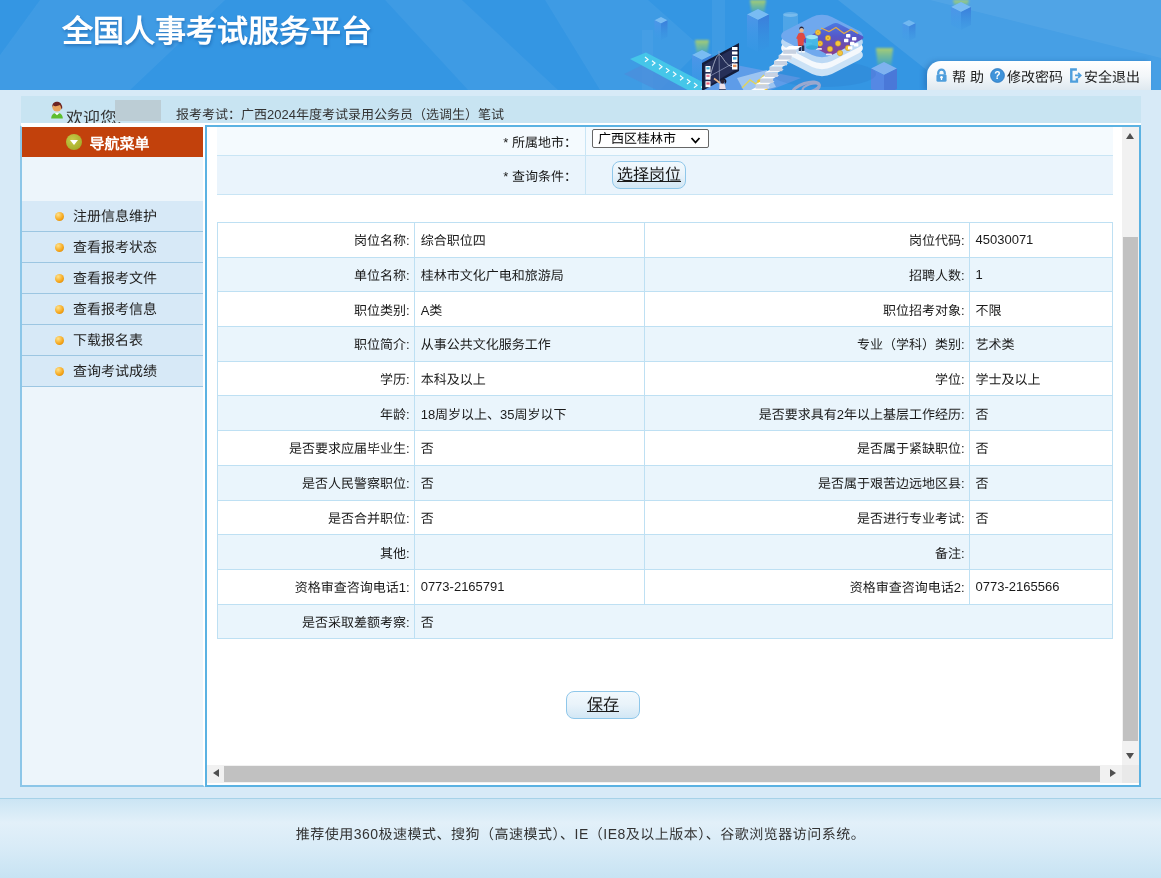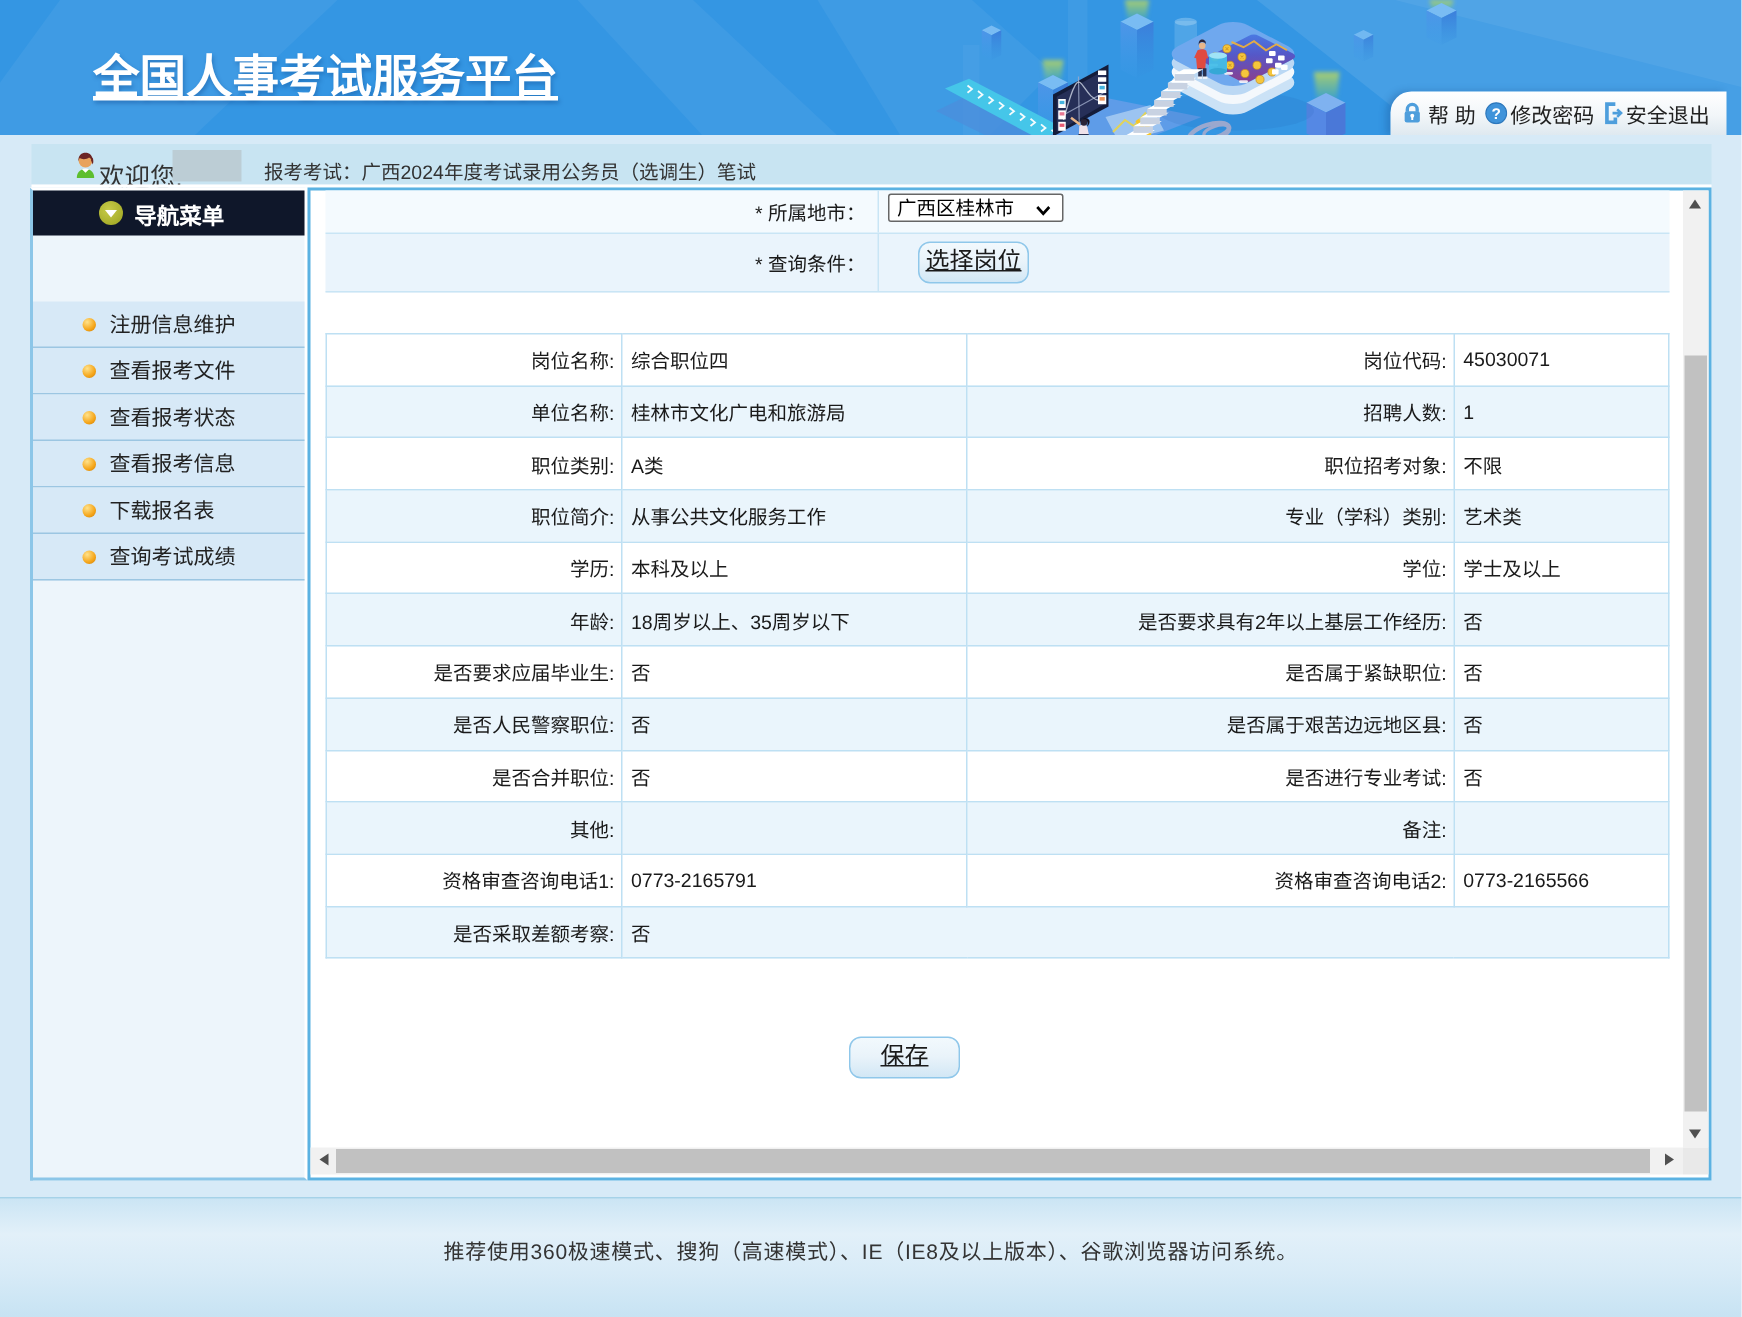--- a/index.html
+++ b/index.html
@@ -1,33 +1,33 @@
 <!DOCTYPE html>
 <html lang="zh-CN"><head>
 <meta charset="utf-8">
 <title>全国人事考试服务平台</title>
 <style>
 * { margin:0; padding:0; box-sizing:border-box; }
 html,body { width:1161px; height:878px; }
 body { position:relative; background:#D7EAF7; font-family:"Liberation Sans",sans-serif; overflow:hidden; }
 #header { position:absolute; left:0; top:0; width:1161px; height:90px; background:#3496E3; overflow:hidden; }
 #hero { position:absolute; left:0; top:0; }
-#title { position:absolute; left:62px; top:26px; font-size:31px; font-weight:bold; color:#fff; letter-spacing:0px; text-shadow:1px 2px 3px rgba(10,60,130,.35);text-decoration:underline; }
+#title { position:absolute; left:62px; top:6px; font-size:31px; font-weight:bold; color:#fff; letter-spacing:0px; text-shadow:1px 2px 3px rgba(10,60,130,.35); }
 #topbar { position:absolute; left:927px; top:61px; width:224px; height:29px; border-radius:14px 0 0 0; background:linear-gradient(180deg,#ffffff 0%,#F2F6F9 55%,#DFE9F0 100%); box-shadow:-3px 0 5px rgba(20,70,130,.28); display:flex; align-items:center; font-size:14px; color:#222; white-space:nowrap; }
 #topbar .ic { display:inline-block; flex:none; }
 #topbar span { display:inline-block; flex:none; }
 #welcome { position:absolute; left:21px; top:96px; width:1120px; height:27px; background:#C8E4F2; font-size:14px; color:#333; }
 #wstrip { position:absolute; left:21px; top:123px; width:1120px; height:2px; background:#fff; }
 #welcome .av { position:absolute; left:29px; top:5px; }
 #welcome .wt { position:absolute; left:45px; top:8px; font-size:17px; }
 #welcome .redact { position:absolute; left:94px; top:4px; width:46px; height:21px; background:#BCCDD5; }
 #welcome .exam { position:absolute; left:155px; top:8px; font-size:13px; }
 
 #sidebar { position:absolute; left:20px; top:125px; width:185px; height:662px; border:2px solid #8CC6E8; border-top:2px solid #fff; border-right:2px solid #fff; background:#EDF5FB; }
-#navhead { height:30px; background:#0f172a; color:#fff; font-size:15px; font-weight:bold; display:flex; align-items:center; justify-content:center; padding-right:9px; }
+#navhead { height:30px; background:#c2410c; color:#fff; font-size:15px; font-weight:bold; display:flex; align-items:center; justify-content:center; padding-right:9px; }
 #navhead .tri { width:16px; height:16px; border-radius:50%; background:radial-gradient(circle at 40% 35%, #C8CC49, #9AA21F); margin-right:7px; position:relative; }
 #navhead .tri:after { content:""; position:absolute; left:4px; top:6px; border-left:4px solid transparent; border-right:4px solid transparent; border-top:5px solid #fff; }
 #menu { list-style:none;margin-top:44px; }
 #menu li { height:31px; line-height:30px; background:#D7E9F7; border-bottom:1px solid #9CC6E2; font-size:14px; color:#222; padding-left:51px; position:relative; }
 #menu li:before { content:""; position:absolute; left:33px; top:11px; width:9px; height:9px; border-radius:50%; background:radial-gradient(circle at 35% 30%, #FFE28A, #F5A519 60%, #C97B08); }
 
 #main { position:absolute; left:205px; top:125px; width:936px; height:662px; border:2px solid #5BB2E2; background:#fff; }
 #vscroll { position:absolute; right:0; top:0; width:17px; height:638px; background:#F1F1F1; }
 #hscroll { position:absolute; left:0; top:638px; width:915px; height:18px; background:#F1F1F1; }
 #corner { position:absolute; left:915px; top:638px; width:17px; height:18px; background:#E9E9E9; }
@@ -286,22 +286,22 @@
       </svg></span>
   <span class="wt">欢迎您:</span>
   <span class="redact"></span>
   <span class="exam">报考考试：广西2024年度考试录用公务员（选调生）笔试</span>
 </div>
 <div id="wstrip"></div>
 <div id="sidebar">
   <div id="navhead"><span class="tri"></span>导航菜单</div>
   <ul id="menu">
     <li>注册信息维护</li>
+    <li>查看报考状态</li>
     <li>查看报考文件</li>
-    <li>查看报考状态</li>
     <li>查看报考信息</li>
     <li>下载报名表</li>
     <li>查询考试成绩</li>
   </ul>
 </div>
 <div id="main">
   <div id="formtbl">
     <div class="frow" id="frow1">
       <span class="lab">* 所属地市：</span>
       <span class="colsep"></span>

